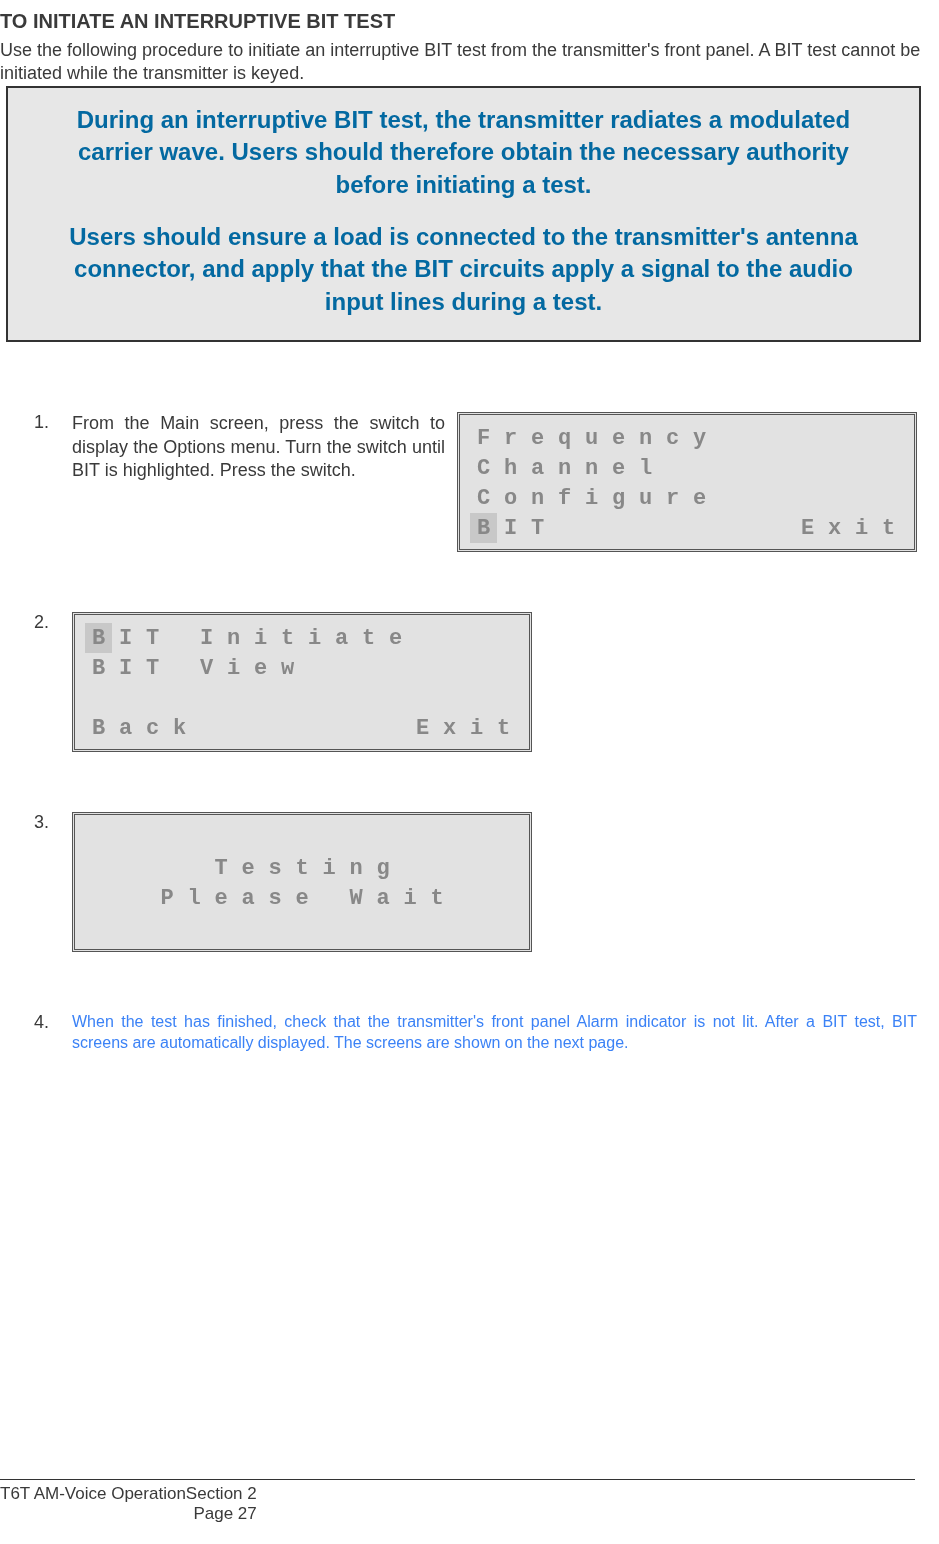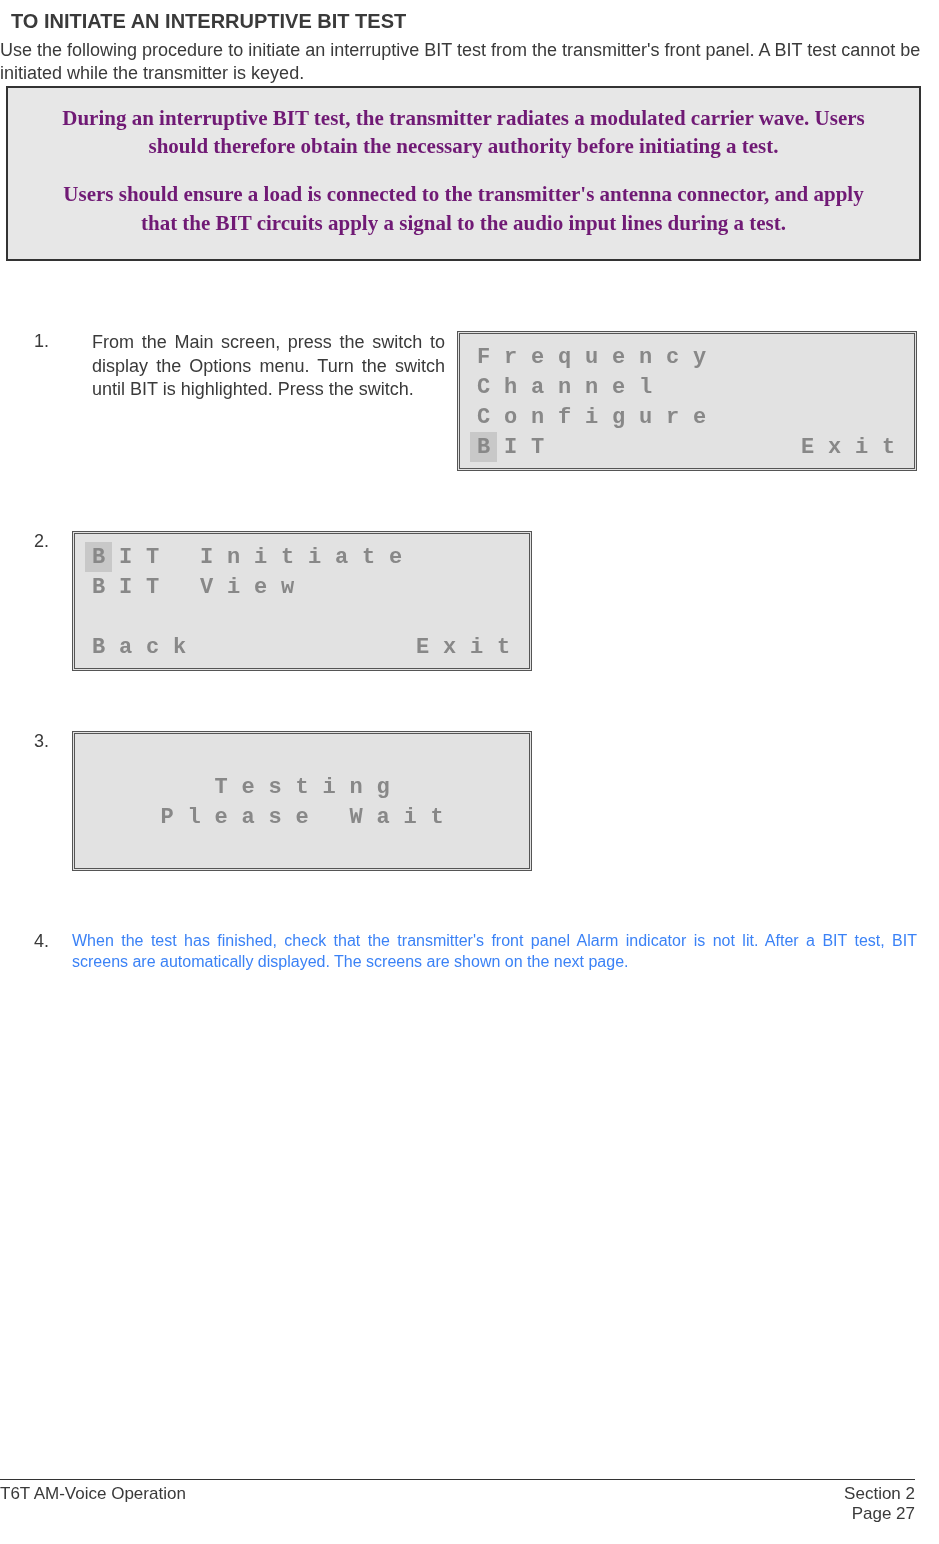--- a/index.html
+++ b/index.html
@@ -13,40 +13,38 @@
   .page {
     width: 100%;
     height: 100%;
     position: relative;
   }
   .heading {
     font-size: 20px;
     font-weight: bold;
     color: #3a3a3a;
     margin-bottom: 6px;
-    margin-left: 11px;
   }
   .intro {
     font-size: 18px;
     color: #3a3a3a;
     line-height: 1.3;
   }
   .warning-box {
     border: 2px solid #333;
     background: #e7e7e7;
     padding: 16px 40px 22px 40px;
     text-align: center;
     margin: 0 6px 70px 6px;
   }
   .warning-box p {
-    font-size: 21px;
+    font-size: 24px;
     font-weight: bold;
-    color: #701a75;
+    color: #0369a1;
     line-height: 1.35;
-    font-family: Liberation Serif, serif;
   }
   .warning-box .gap { height: 20px; }
   .steps {
     padding-left: 34px;
     padding-right: 10px;
   }
   .step {
     display: flex;
     margin-bottom: 60px;
   }
@@ -56,21 +54,20 @@
     font-size: 18px;
     color: #3a3a3a;
   }
   .step-text {
     flex: 1;
     font-size: 18px;
     color: #3a3a3a;
     line-height: 1.3;
     padding-right: 12px;
     text-align: justify;
-    margin-left: 20px;
   }
   .step-lcd-wrap {
     width: 460px;
     flex-shrink: 0;
     display: flex;
     align-items: flex-start;
   }
   .lcd {
     border: 3px double #555;
     background: #e2e2e2;
@@ -95,21 +92,21 @@
     text-align: justify;
   }
   .footer {
     position: absolute;
     bottom: 20px;
     left: 0;
     right: 12px;
     border-top: 1px solid #333;
     padding-top: 4px;
     display: flex;
-    justify-content: space-between;
+    justify-content: flex-start;
     font-size: 17px;
     color: #3a3a3a;
   }
   .footer .right { text-align: right; }
 </style>
 </head>
 <body>
 
 <div class="page">
 

